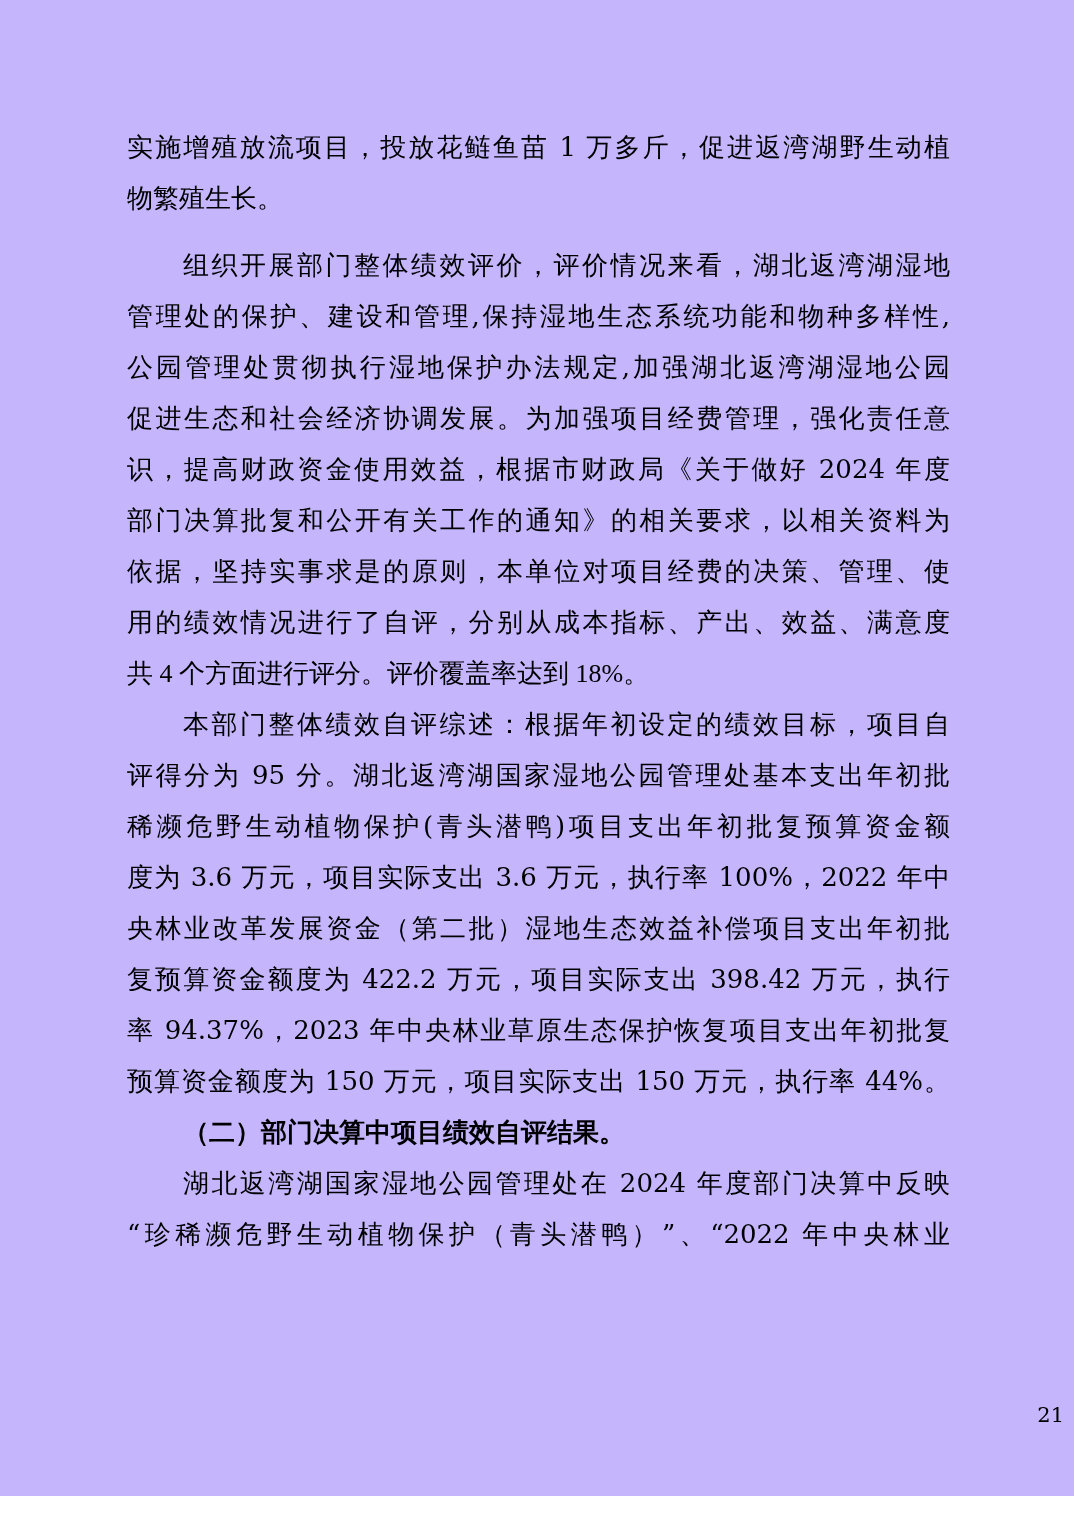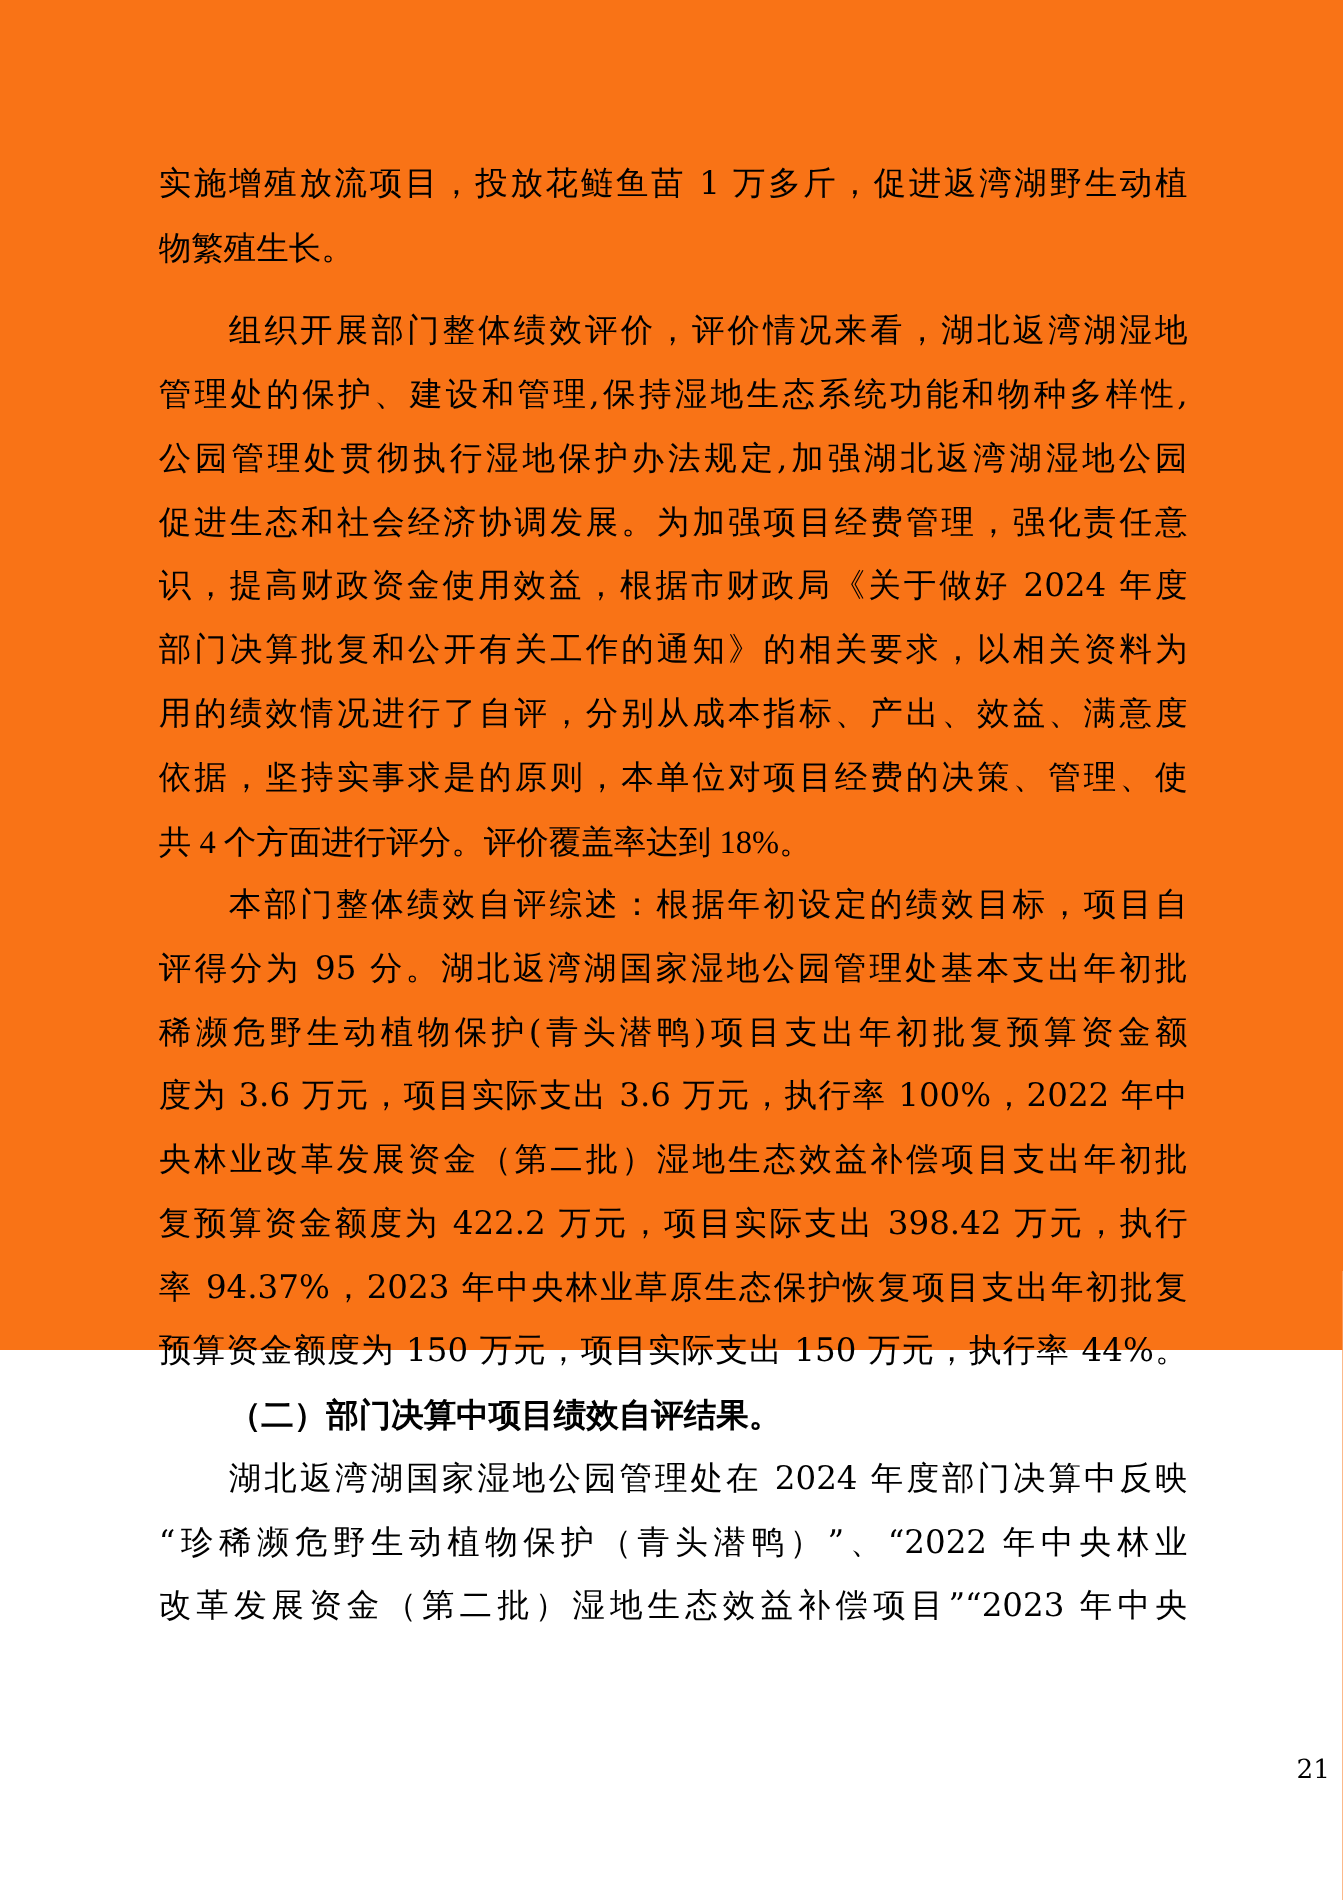--- a/index.html
+++ b/index.html
@@ -12,22 +12,22 @@
     background: #ffffff;
     position: relative;
     overflow: hidden;
     font-family: "DejaVu Serif", "Liberation Serif", serif;
     color: #000000;
   }
   .page {
     position: absolute;
     top: 0; left: 0;
     width: 1074px;
-    height: 1080px;
-    background: #f97316;
+    height: 1496px;
+    background: #c4b5fd;
   }
   .textblock {
     position: absolute;
     left: 127px;
     top: 122px;
     width: 823px;
   }
   .para {
     margin: 0;
     padding: 0;
@@ -74,37 +74,36 @@
         <div class="line">实施增殖放流项目，投放花鲢鱼苗 1 万多斤，促进返湾湖野生动植</div>
         <div class="line nofill">物繁殖生长。</div>
       </div>
       <div class="para">
         <div class="line indent">组织开展部门整体绩效评价，评价情况来看，湖北返湾湖湿地</div>
         <div class="line">管理处的保护、建设和管理,保持湿地生态系统功能和物种多样性,</div>
         <div class="line">公园管理处贯彻执行湿地保护办法规定,加强湖北返湾湖湿地公园</div>
         <div class="line">促进生态和社会经济协调发展。为加强项目经费管理，强化责任意</div>
         <div class="line">识，提高财政资金使用效益，根据市财政局《关于做好 2024 年度</div>
         <div class="line">部门决算批复和公开有关工作的通知》的相关要求，以相关资料为</div>
+        <div class="line">依据，坚持实事求是的原则，本单位对项目经费的决策、管理、使</div>
         <div class="line">用的绩效情况进行了自评，分别从成本指标、产出、效益、满意度</div>
-        <div class="line">依据，坚持实事求是的原则，本单位对项目经费的决策、管理、使</div>
         <div class="line nofill">共 4 个方面进行评分。评价覆盖率达到 18%。</div>
       </div>
       <div class="para">
         <div class="line indent">本部门整体绩效自评综述：根据年初设定的绩效目标，项目自</div>
         <div class="line">评得分为 95 分。湖北返湾湖国家湿地公园管理处基本支出年初批</div>
         <div class="line">稀濒危野生动植物保护(青头潜鸭)项目支出年初批复预算资金额</div>
         <div class="line">度为 3.6 万元，项目实际支出 3.6 万元，执行率 100%，2022 年中</div>
         <div class="line">央林业改革发展资金（第二批）湿地生态效益补偿项目支出年初批</div>
         <div class="line">复预算资金额度为 422.2 万元，项目实际支出 398.42 万元，执行</div>
         <div class="line">率 94.37%，2023 年中央林业草原生态保护恢复项目支出年初批复</div>
         <div class="line">预算资金额度为 150 万元，项目实际支出 150 万元，执行率 44%。</div>
       </div>
       <div class="para bold">
         <div class="line indent nofill">（二）部门决算中项目绩效自评结果。</div>
       </div>
       <div class="para">
         <div class="line indent">湖北返湾湖国家湿地公园管理处在 2024 年度部门决算中反映</div>
         <div class="line">“珍稀濒危野生动植物保护（青头潜鸭）”、“2022 年中央林业</div>
-        <div class="line">改革发展资金（第二批）湿地生态效益补偿项目”“2023 年中央</div>
       </div>
     </div>
   <div class="page-number">21</div>
 </div>
 
 </body></html>

